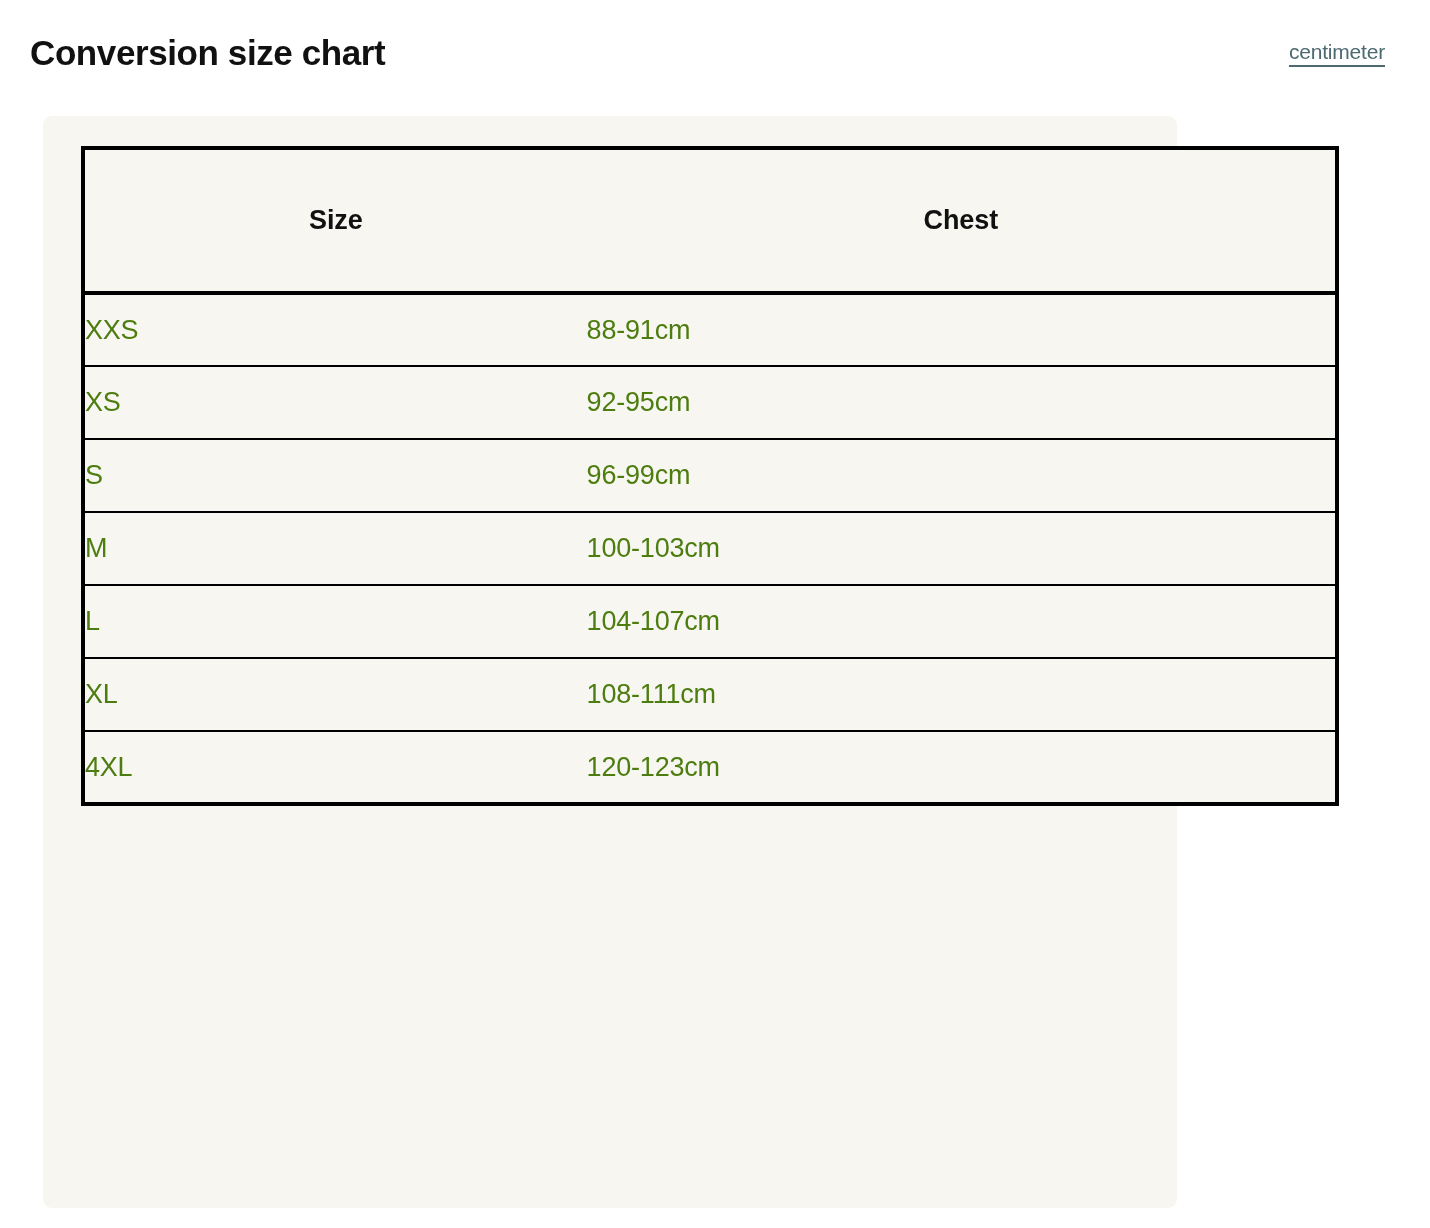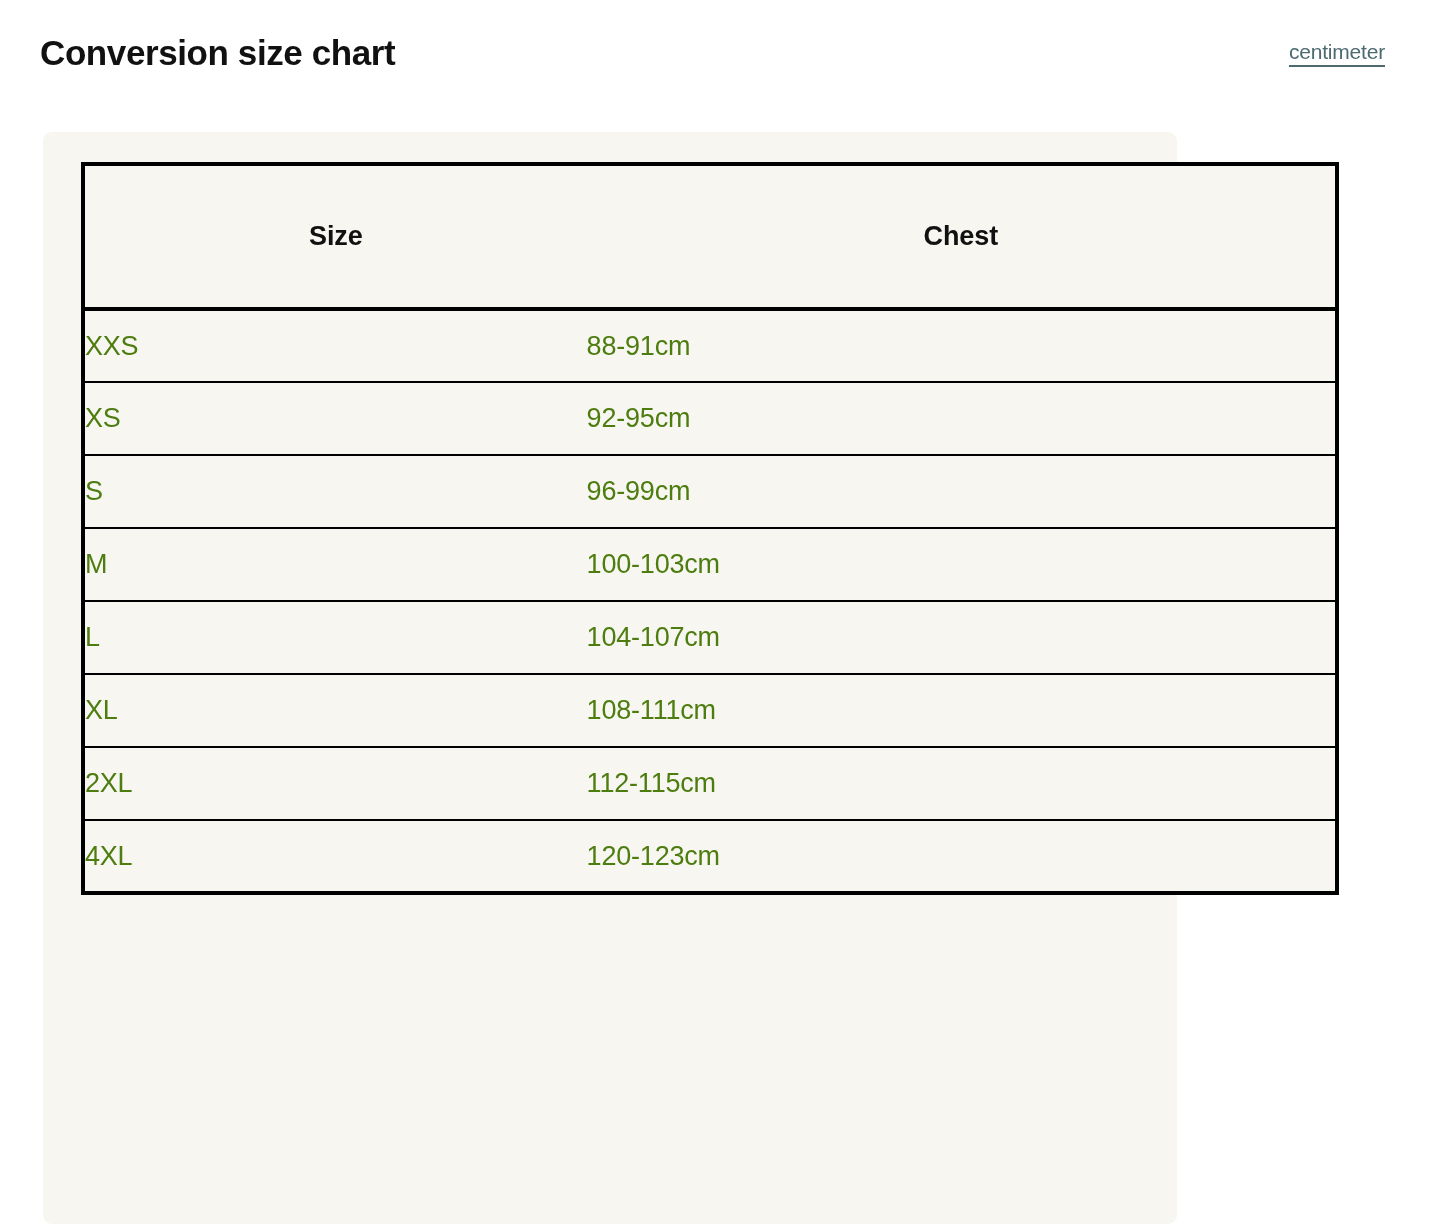--- a/index.html
+++ b/index.html
@@ -24,21 +24,21 @@
   
   .header-bar {
     position: absolute;
     left: 0;
     top: 0;
     width: 1430px;
     height: 115px;
     display: flex;
     align-items: center;
     justify-content: space-between;
-    padding: 0 45px 0 40px;
+    padding: 0 45px 0 30px;
   }
 
   .page-title {
     font-size: 35px;
     font-weight: 700;
     color: #111111;
     letter-spacing: -0.4px;
     line-height: 1.1;
     white-space: nowrap;
     margin-top: -8px;
@@ -57,21 +57,21 @@
     margin-top: -12px;
     background: none;
     border: none;
     font-family: inherit;
   }
 
   
   .chart-panel {
     position: absolute;
     left: 43px;
-    top: 132px;
+    top: 116px;
     width: 1134px;
     height: 1092px;
     background: #f7f6f1;
     border-radius: 9px;
   }
 
   
   .size-table {
     position: absolute;
     left: 38px;
@@ -152,24 +152,20 @@
         </tr>
         <tr>
           <td>L</td>
           <td>104-107cm</td>
         </tr>
         <tr>
           <td>XL</td>
           <td>108-111cm</td>
         </tr>
         <tr>
-          <td>2XL</td>
-          <td>112-115cm</td>
-        </tr>
-        <tr>
           <td>4XL</td>
           <td>120-123cm</td>
         </tr>
       </tbody>
     </table>
   </div>
 
 </div>
 
 </body></html>

